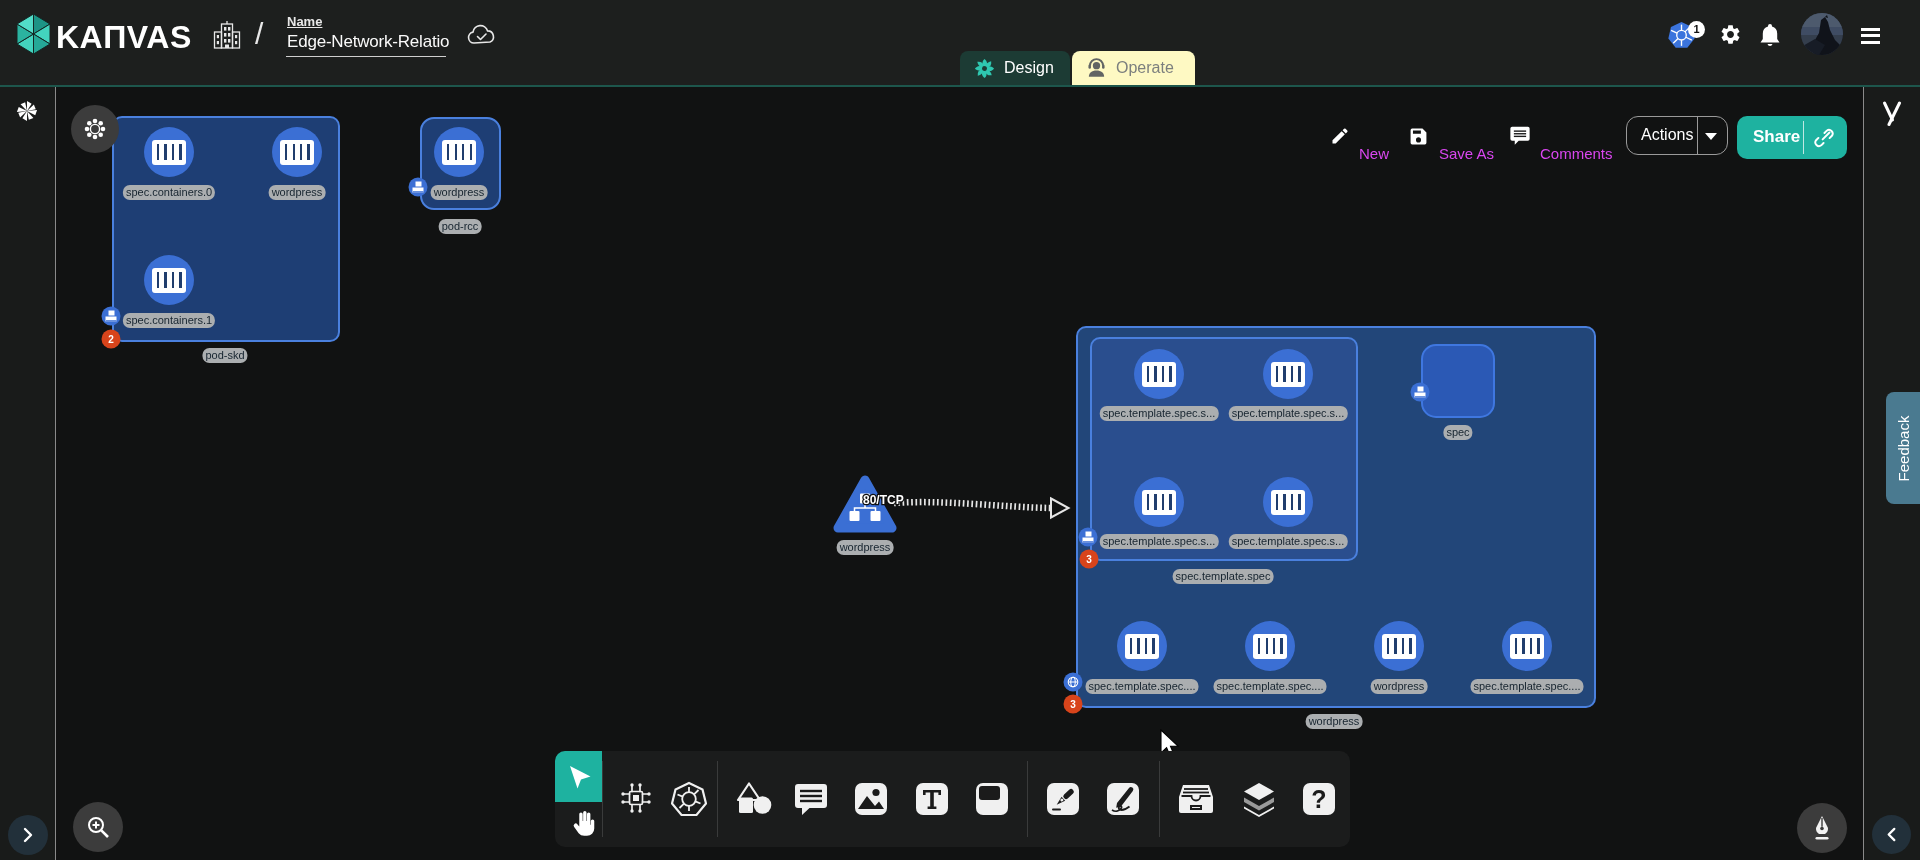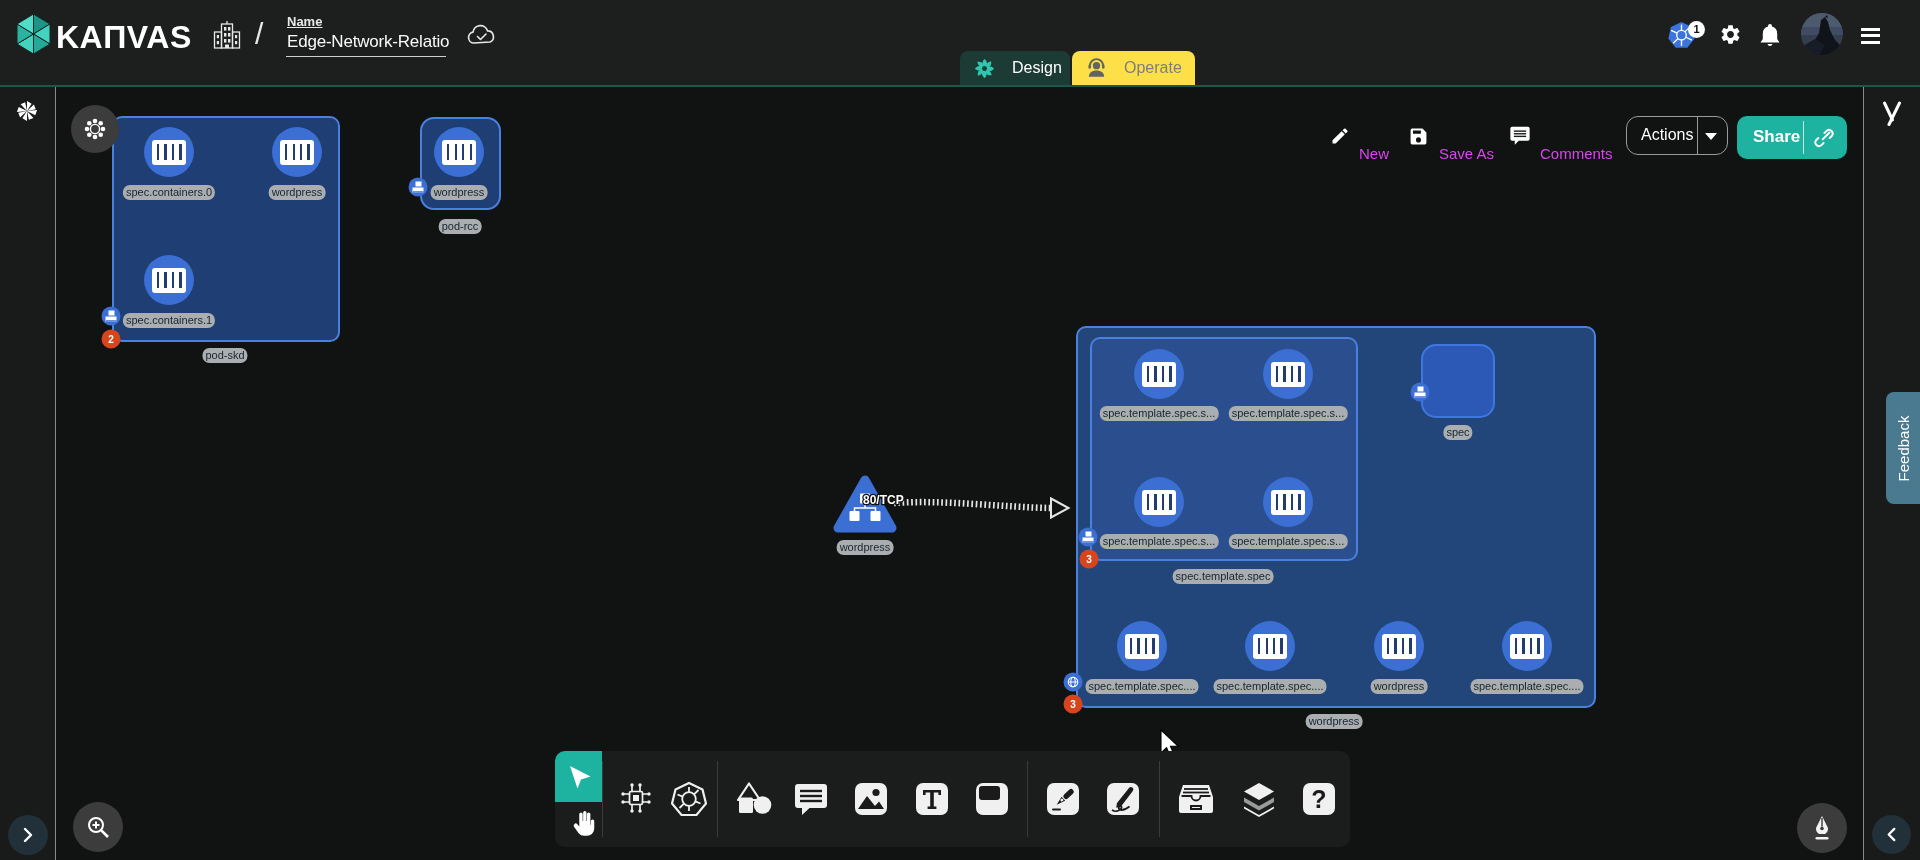--- a/index.html
+++ b/index.html
@@ -8,23 +8,23 @@
 .abs { position:absolute; }
 #page { position:relative; width:1920px; height:860px; background:#111212; }
 
 #header { position:absolute; left:0; top:0; width:1920px; height:87px; background:#1d1f1e; border-bottom:2px solid #1d564c; }
 #logo-text { position:absolute; left:56px; top:19px; color:#fff; font-size:32px; font-weight:bold; letter-spacing:0.5px; }
 #nm-label { position:absolute; left:287px; top:14px; color:#e8e8e8; font-size:13px; font-weight:bold;text-decoration:underline; }
 #nm-value { position:absolute; left:287px; top:32px; color:#fafafa; font-size:17px; letter-spacing:-0.2px; }
 #nm-line  { position:absolute; left:286px; top:56px; width:160px; height:1px; background:#cfcfcf; }
 .slash { position:absolute; left:255px; top:17px; color:#e8e8e8; font-size:30px; font-weight:300; }
 
-.tab { position:absolute; top:51px; height:34px; border-radius:8px 8px 0 0; display:flex; align-items:center;gap:8px; }
+.tab { position:absolute; top:51px; height:34px; border-radius:8px 8px 0 0; display:flex; align-items:center; }
 #tab-design { left:960px; width:110px; background:#1c3b34; }
-#tab-operate { left:1072px; width:123px; background:#fde047; }
+#tab-operate { left:1072px; width:123px; background:#fef9c3; }
 #tab-design span { color:#fff; font-size:16px; margin-left:8px; }
 #tab-operate span { color:#7c7f7e; font-size:16px; margin-left:8px; }
 
 #badge1 { position:absolute; left:1688px; top:21px; width:17px; height:17px; background:#fff; border-radius:50%; color:#111; font-size:11px; font-weight:bold; text-align:center; line-height:17px; }
 #hamb { position:absolute; left:1861px; top:28px; width:19px; height:16px; }
 #hamb div { height:2.8px; background:#fff; margin-bottom:3.6px; }
 #avatar { position:absolute; left:1801px; top:13px; width:42px; height:42px; border-radius:50%; background:radial-gradient(circle at 40% 28%, #555f6e 0%, #2e3642 35%, #11141a 70%); overflow:hidden; }
 
 .mini-label { position:absolute; color:#d946ef; font-size:15px; font-weight:500;margin-top:16px; }
 #actions-btn { position:absolute; left:1626px; top:116px; width:102px; height:39px; border:1px solid #9a9a9a; border-radius:12px; color:#fff; font-size:16px; }

